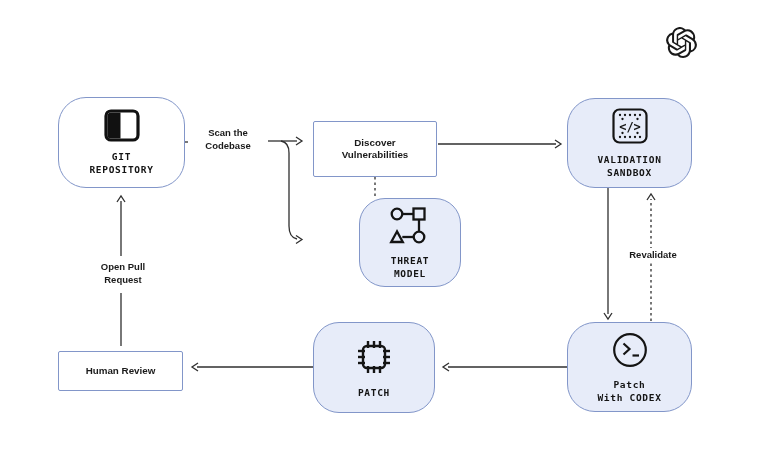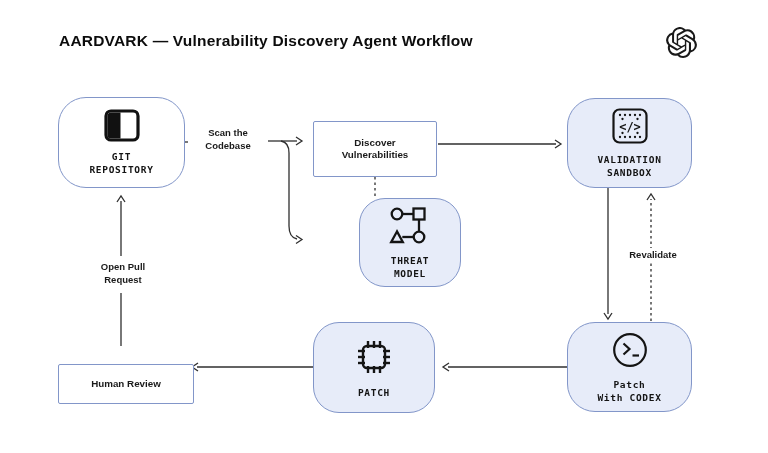--- a/index.html
+++ b/index.html
@@ -38,21 +38,20 @@
     position:absolute;background:#ffffff;text-align:center;font-size:9.5px;
     font-weight:700;line-height:12.5px;color:#1a1a1a;padding:1px 2px;
   }
   .icon{display:block;}
 </style>
 </head>
 <body>
 
 <div class="stage">
 
-  <div class="title">AARDVARK — Vulnerability Discovery Agent Workflow</div>
 
   <svg class="logo" viewBox="0 0 24 24">
     <path fill="#191919" d="M22.2819 9.8211a5.9847 5.9847 0 0 0-.5157-4.9108 6.0462 6.0462 0 0 0-6.5098-2.9A6.0651 6.0651 0 0 0 4.9807 4.1818a5.9847 5.9847 0 0 0-3.9977 2.9 6.0462 6.0462 0 0 0 .7427 7.0966 5.98 5.98 0 0 0 .511 4.9107 6.051 6.051 0 0 0 6.5146 2.9001A5.9847 5.9847 0 0 0 13.2599 24a6.0557 6.0557 0 0 0 5.7718-4.2058 5.9894 5.9894 0 0 0 3.9977-2.9001 6.0557 6.0557 0 0 0-.7475-7.073zM13.2599 22.4311a4.4755 4.4755 0 0 1-2.8764-1.0408l.1419-.0804 4.7783-2.7582a.7948.7948 0 0 0 .3927-.6813v-6.7369l2.02 1.1686a.071.071 0 0 1 .038.0615v5.5826a4.504 4.504 0 0 1-4.4945 4.4849zm-9.6607-4.1254a4.4708 4.4708 0 0 1-.5346-3.0137l.142.0852 4.783 2.7582a.7712.7712 0 0 0 .7806 0l5.8428-3.3685v2.3324a.0804.0804 0 0 1-.0332.0615L9.74 19.9502a4.4992 4.4992 0 0 1-6.1408-1.6464zM2.3408 7.8956a4.485 4.485 0 0 1 2.3655-1.9728V11.6a.7664.7664 0 0 0 .3879.6765l5.8144 3.3543-2.0201 1.1685a.0757.0757 0 0 1-.071 0l-4.8303-2.7865A4.504 4.504 0 0 1 2.3408 7.8956zm16.5963 3.8558L13.1038 8.364 15.1192 7.2a.0757.0757 0 0 1 .071 0l4.8303 2.7913a4.4944 4.4944 0 0 1-.6765 8.1042v-5.6772a.79.79 0 0 0-.407-.667zm2.0107-3.0231l-.142-.0852-4.7735-2.7818a.7759.7759 0 0 0-.7854 0L9.409 9.2297V6.8974a.0662.0662 0 0 1 .0284-.0615l4.8303-2.7866a4.4992 4.4992 0 0 1 6.6802 4.66zM8.3065 12.863l-2.02-1.1638a.0804.0804 0 0 1-.038-.0567V6.0742a4.4992 4.4992 0 0 1 7.3757-3.4537l-.142.0805L8.704 5.459a.7948.7948 0 0 0-.3927.6813zm1.0976-2.3654l2.602-1.4998 2.6069 1.4998v2.9994l-2.5974 1.4997-2.6067-1.4997Z"></path>
   </svg>
 
   <svg class="edges">
 
     <path d="M185,142 H201"></path>
     <path d="M266,141 H297"></path>
     <path d="M296,137 L302,141 L296,145"></path>
@@ -175,21 +174,21 @@
         <path d="M13.5,13.5 L19.5,19 L13.5,24.5"></path>
         <line x1="22.5" y1="25.5" x2="29" y2="25.5"></line>
       </g>
     </svg>
     <div class="node-label">
       <span>Patch</span><br>
       <span>With CODEX</span>
     </div>
   </div>
 
-  <div class="box" style="left:58px;top:364px;width:136px;height:40px;">
+  <div class="box" style="left:58px;top:351px;width:125px;height:40px;">
     <div>
       <span>Human Review</span>
     </div>
   </div>
 
   <div class="edge-label" style="left:188px;top:126px;width:76px;">
     <span>Scan the</span><br>
     <span>Codebase</span>
   </div>
 

